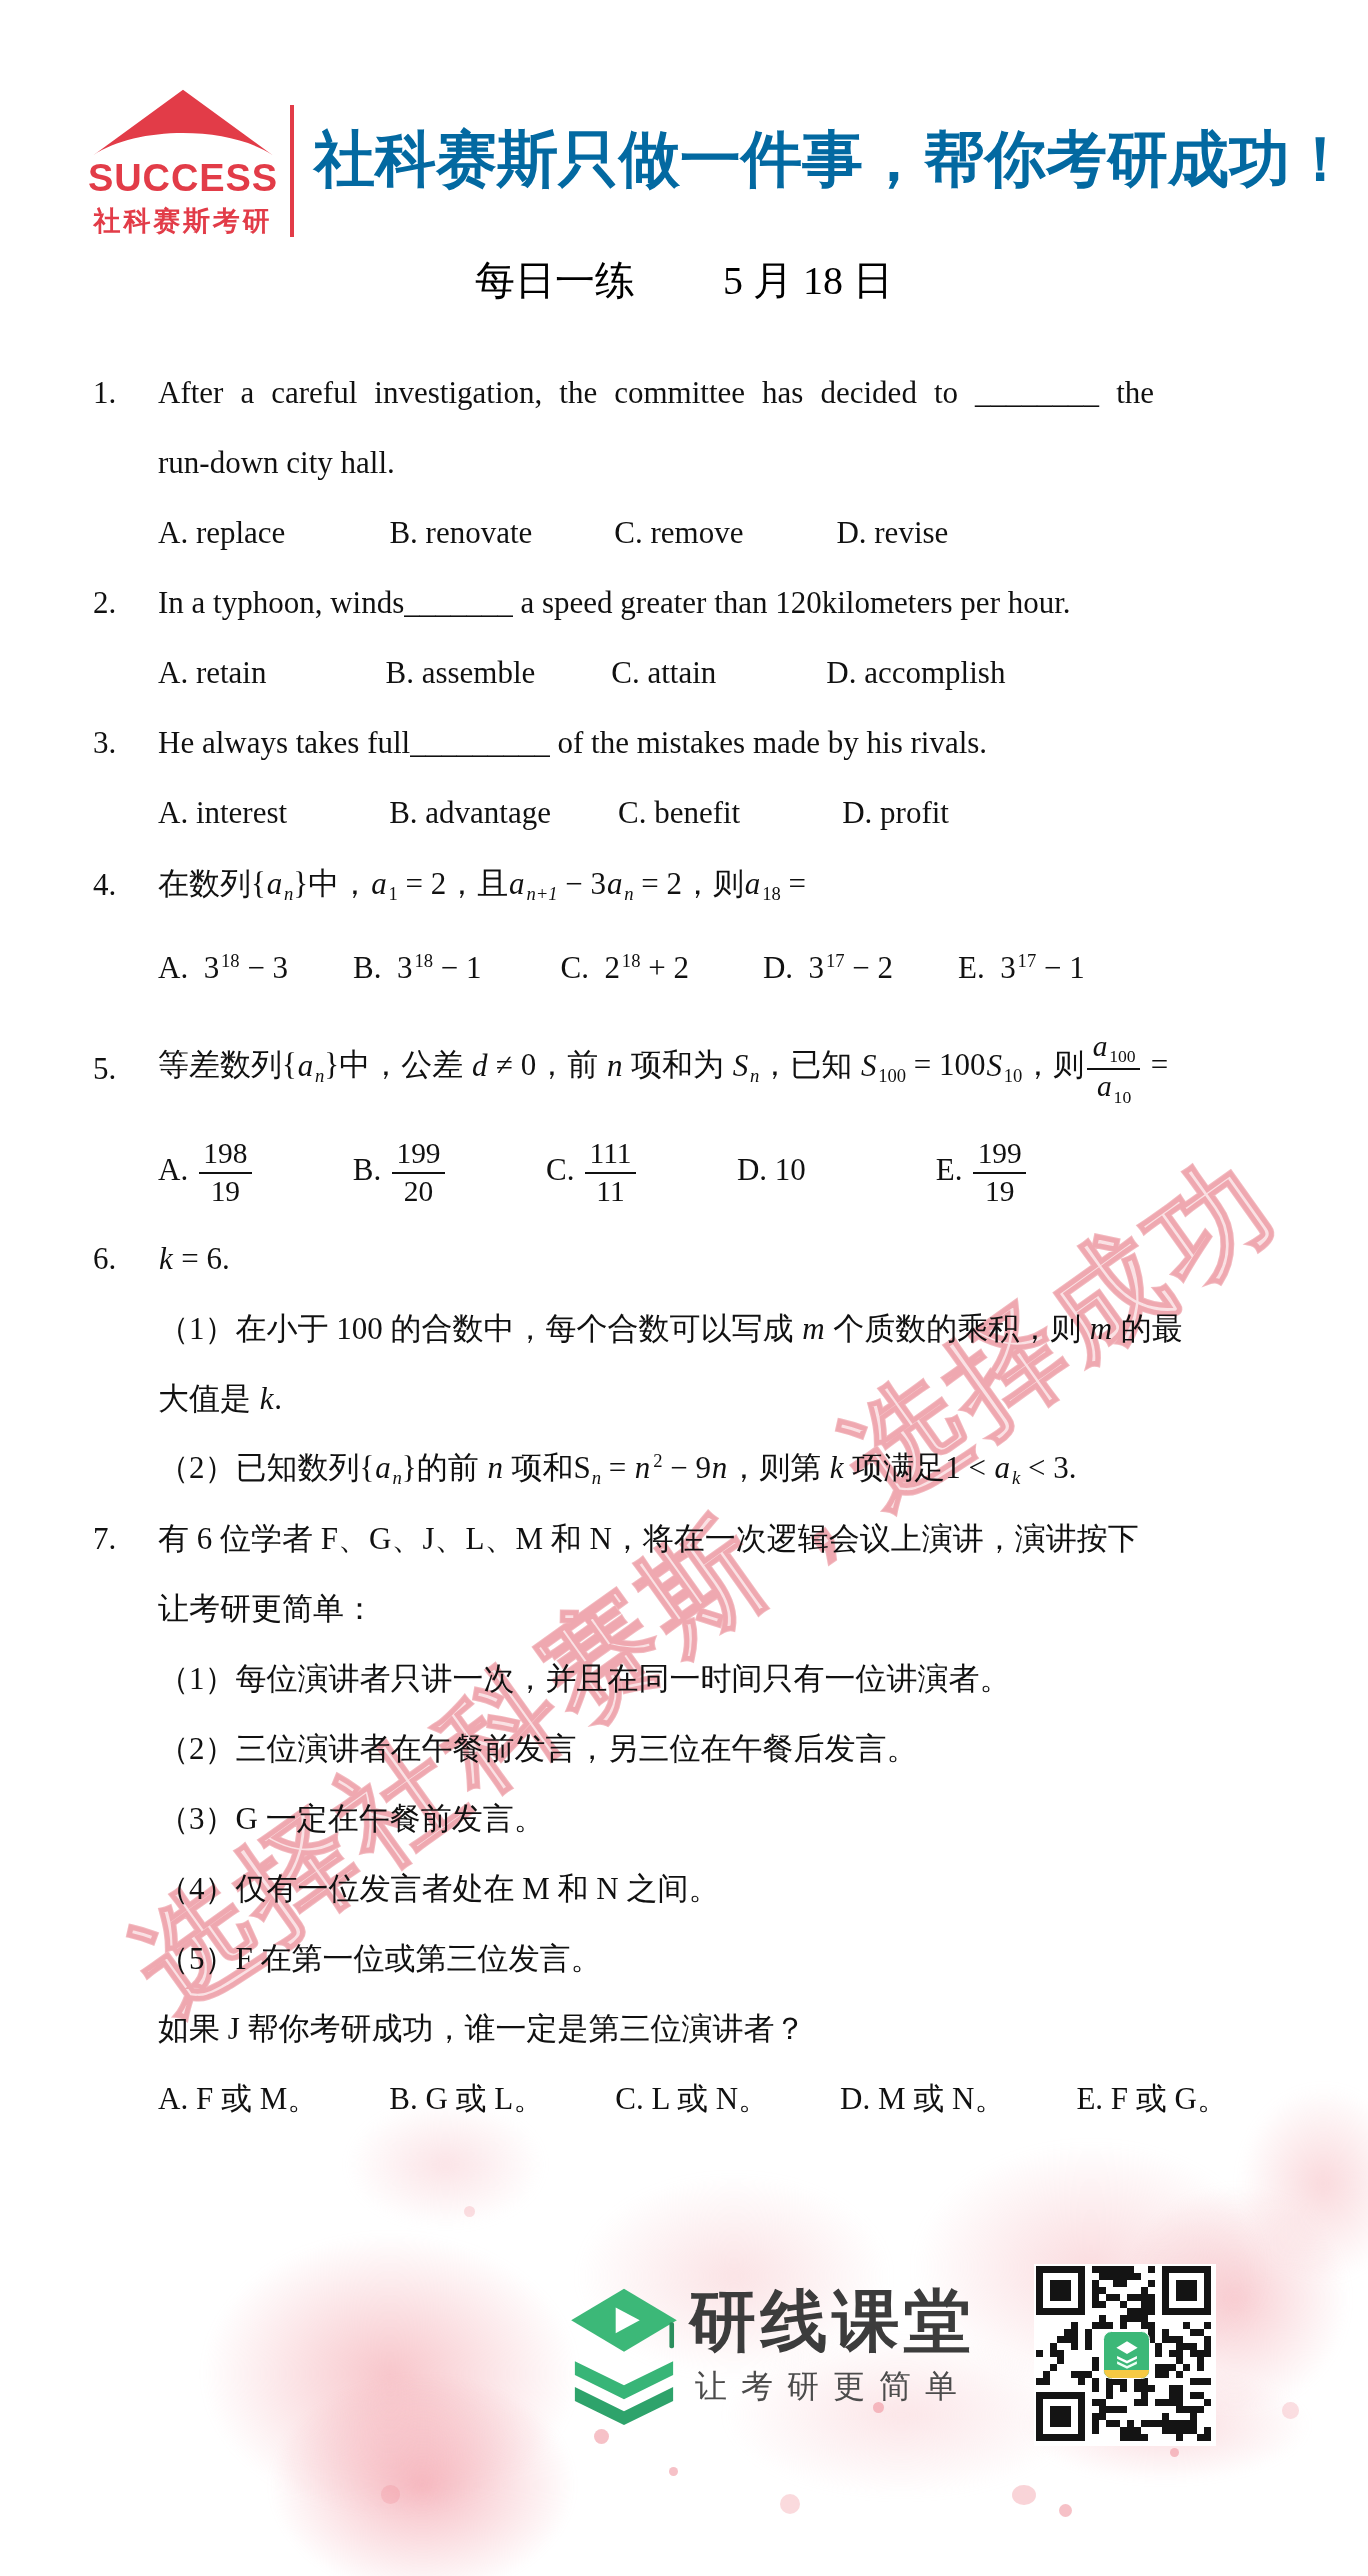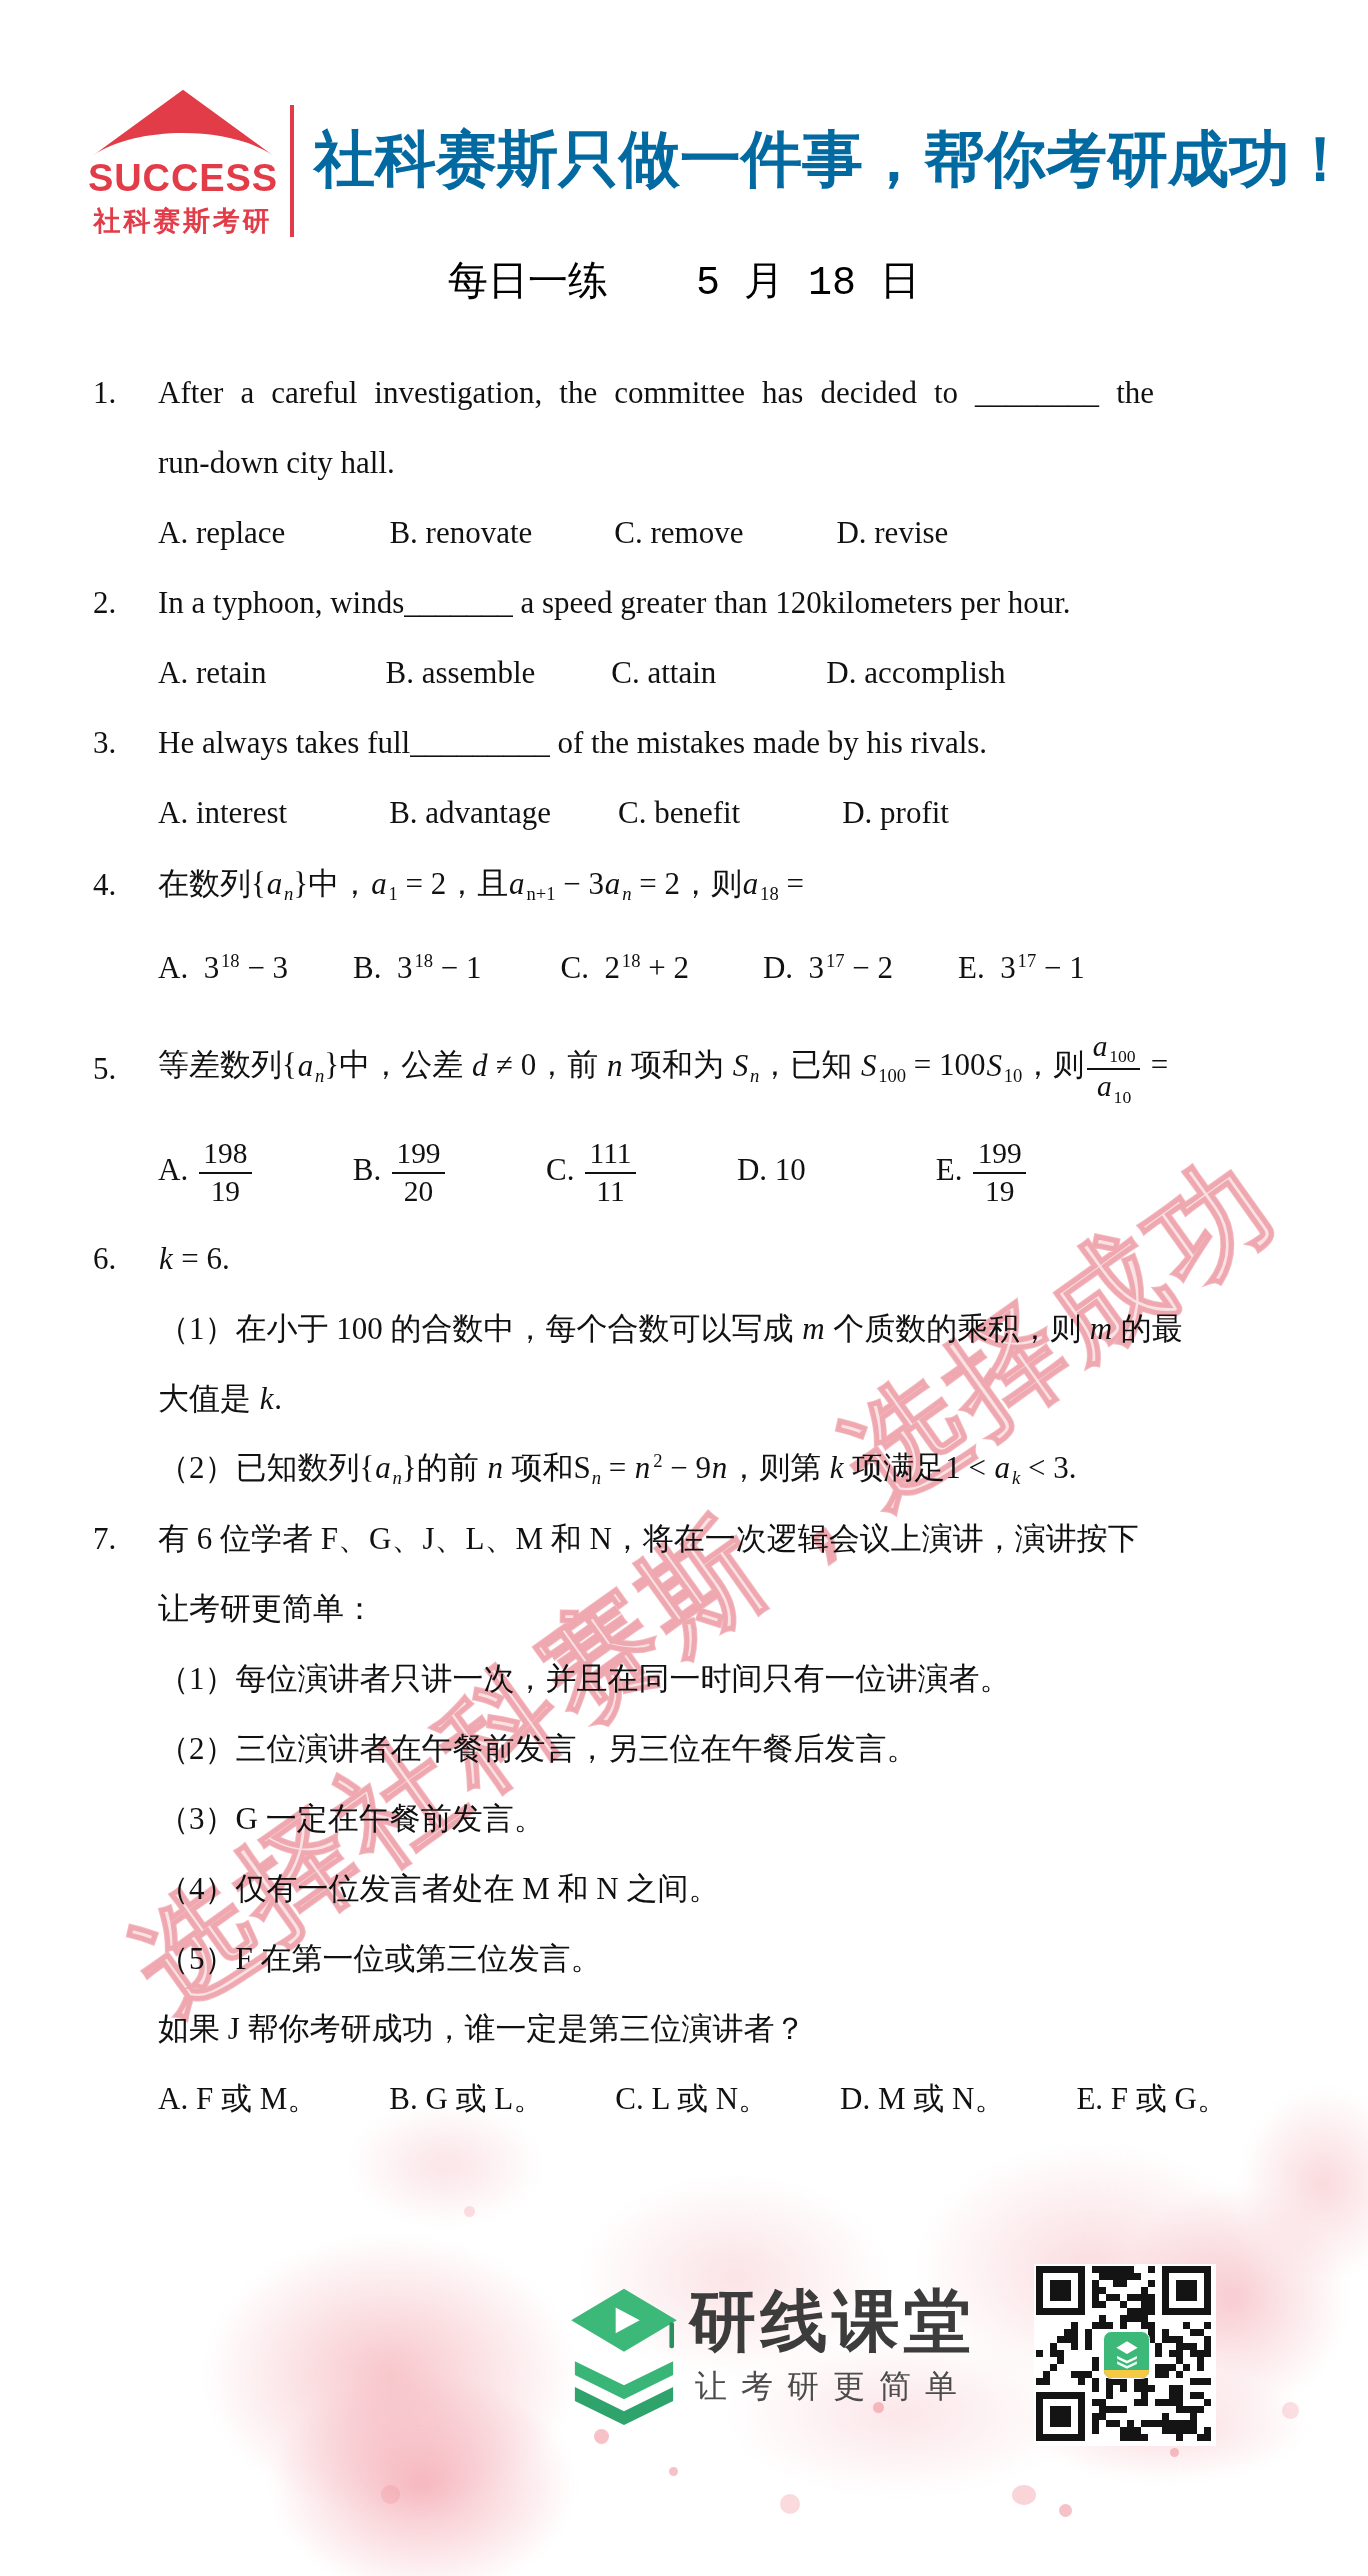--- a/index.html
+++ b/index.html
@@ -14,21 +14,21 @@
                 font-size:38px;letter-spacing:0.9px;line-height:1.05;}
   .slogo .sub{font-family:"Liberation Sans","DejaVu Sans",sans-serif;font-weight:bold;
               font-size:27px;letter-spacing:2.8px;margin-top:3.7px;}
   .hdr-div{position:absolute;left:202px;top:20.4px;width:3.7px;height:132px;background:#e23c48;}
   .slogan{position:absolute;left:226px;top:26px;right:0;color:#0369a1;
           font-family:"Liberation Sans","DejaVu Sans",sans-serif;font-weight:bold;
           font-size:61px;line-height:1.6;white-space:nowrap;}
 
   
   .title{position:absolute;left:0;top:253px;width:100%;display:flex;justify-content:center;
-         gap:88px;font-size:40px;font-weight:500;color:#000;font-family:Liberation Mono, monospace;}
+         gap:88px;font-size:40px;font-weight:500;color:#000;}
 
   
   .watermark{position:absolute;left:-28px;top:1505px;width:1468px;text-align:center;
              font-family:"Liberation Sans","DejaVu Sans",sans-serif;font-weight:bold;
              font-size:117px;letter-spacing:7.4px;white-space:nowrap;
              color:rgba(240,168,176,0.34);-webkit-text-stroke:1.9px rgba(226,100,112,0.45);
              transform:rotate(-35.5deg);z-index:1;pointer-events:none;}
 
   
   .questions{position:absolute;left:93px;top:358px;width:1203px;z-index:2;font-size:31px;}
@@ -117,21 +117,21 @@
       <div class="qrow">
         <div class="qn">3.</div>
         <div class="qc">He always takes full_________ of the mistakes made by his rivals.</div>
       </div>
       <div class="qrow">
         <div class="qn"></div>
         <div class="qc">A. interest<span class="gap" style="width: 102px;"></span>B. advantage<span class="gap" style="width: 67px;"></span>C. benefit<span class="gap" style="width: 102px;"></span>D. profit</div>
       </div>
       <div class="qrow h80">
         <div class="qn">4.</div>
-        <div class="qc">在数列{<i class="mi">a</i><span class="msub" style="font-style: italic;">n</span>}中，<i class="mi">a</i><span class="msub">1</span> = 2，且<i class="mi">a</i><span class="msub" style="">n+1</span> − 3<i class="mi">a</i><span class="msub" style="font-style: italic;">n</span> = 2，则<i class="mi">a</i><span class="msub">18</span> =</div>
+        <div class="qc">在数列{<i class="mi">a</i><span class="msub" style="font-style: italic;">n</span>}中，<i class="mi">a</i><span class="msub">1</span> = 2，且<i class="mi">a</i><span class="msub" style="font-style: italic;">n+1</span> − 3<i class="mi">a</i><span class="msub" style="font-style: italic;">n</span> = 2，则<i class="mi">a</i><span class="msub">18</span> =</div>
       </div>
       <div class="qrow h100">
         <div class="qn"></div>
         <div class="qc">A.  3<span class="msup">18</span> − 3<span class="gap" style="width: 65px;"></span>B.  3<span class="msup">18</span> − 1<span class="gap" style="width: 79px;"></span>C.  2<span class="msup">18</span> + 2<span class="gap" style="width: 74px;"></span>D.  3<span class="msup">17</span> − 2<span class="gap" style="width: 65px;"></span>E.  3<span class="msup">17</span> − 1</div>
       </div>
       <div class="qrow h115">
         <div class="qn">5.</div>
         <div class="qc">等差数列{<i class="mi">a</i><span class="msub" style="font-style: italic;">n</span>}中，公差 <i class="mi">d</i> ≠ 0，前 <i class="mi">n</i> 项和为 <i class="mi">S</i><span class="msub" style="font-style: italic;">n</span>，已知 <i class="mi">S</i><span class="msub">100</span> = 100<i class="mi">S</i><span class="msub">10</span>，则<span class="frac"><span class="fn"><i class="mi">a</i><span class="msub">100</span></span><span class="fd"><i class="mi">a</i><span class="msub">10</span></span></span> =</div>
       </div>
       <div class="qrow h110">

